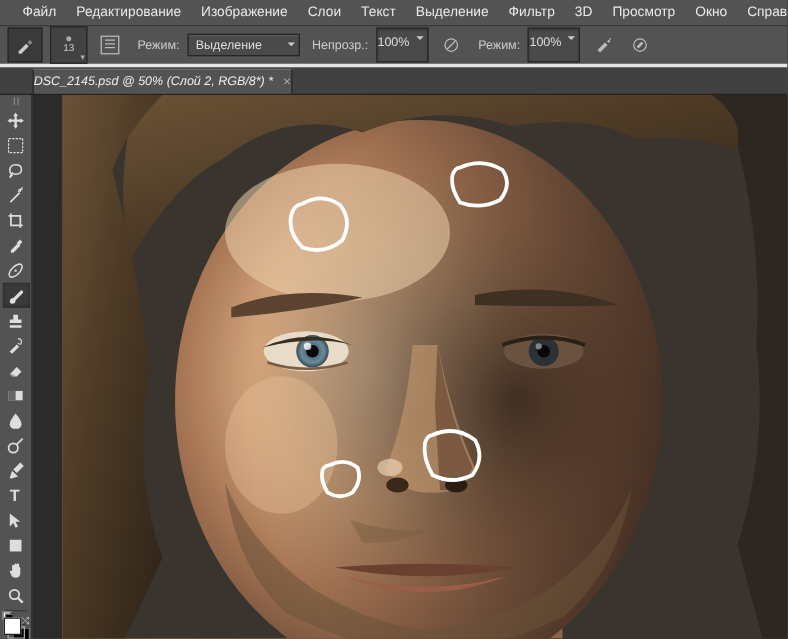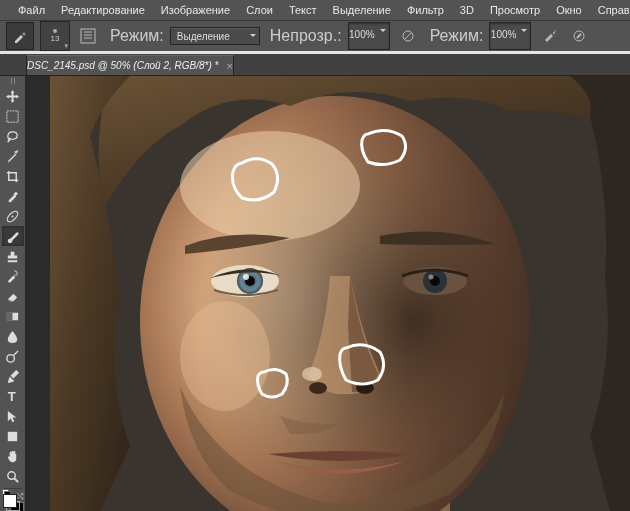--- a/index.html
+++ b/index.html
@@ -7,21 +7,21 @@
 .menubar{height:20px;background:#535353;display:flex;align-items:center;padding:0 4px;gap:0}
 .menubar .logo{width:16px;height:16px;margin-right:6px;display:flex;align-items:center;justify-content:center}
 .menubar .item{padding:2px 8px;cursor:default;font-size:11px;color:#e8e8e8}
 .optbar{height:34px;background:#535353;border-top:1px solid #383838;border-bottom:3px solid #e5e5e5;display:flex;align-items:center;padding:0 6px;gap:6px}
 .tool-preset{width:28px;height:28px;background:#3a3a3a;border:1px solid #252525;display:flex;align-items:center;justify-content:center;position:relative}
 .brush-prev{width:30px;height:30px;display:flex;flex-direction:column;align-items:center;justify-content:center;position:relative;border:1px solid #252525;background:#424242}
 .brush-prev .dot{width:4px;height:4px;border-radius:50%;background:#aaa;margin-bottom:1px}
 .brush-prev .sz{font-size:8px;color:#ccc}
 .brush-prev .chev{position:absolute;right:1px;bottom:0;font-size:7px;color:#aaa}
 .icon-btn{width:24px;height:24px;display:flex;align-items:center;justify-content:center;border:1px solid transparent}
-.opt-label{font-size:16px;color:#ccc;margin-left:4px}
+.opt-label{font-size:10px;color:#ccc;margin-left:4px}
 .dropdown{height:18px;background:#4a4a4a;border:1px solid #252525;display:flex;align-items:center;padding:0 14px 0 6px;font-size:10px;color:#ddd;position:relative;box-shadow:inset 0 1px 0 #5a5a5a}
 .dropdown::after{content:"";position:absolute;right:3px;top:6px;border:3px solid transparent;border-top-color:#ccc}
 .num-input{height:28px;width:42px;background:#4a4a4a;border:1px solid #252525;display:flex;align-items:center;justify-content:flex-end;padding:0 14px 4px 4px;font-size:10px;color:#ddd;position:relative;box-shadow:inset 0 1px 2px #333}
 .num-input::after{content:"";position:absolute;right:3px;top:6px;border:3px solid transparent;border-top-color:#ccc}
 .tabbar{height:22px;background:#414141;display:flex;align-items:flex-end;border-bottom:1px solid #222;padding-left:26px}
 .doc-tab{height:20px;background:#535353;padding:0 0;display:flex;align-items:center;gap:8px;font-size:10px;color:#eee;border-top:1px solid #666;border-left:1px solid #222;border-right:1px solid #222;font-style:italic}
 .doc-tab .x{font-style:normal;font-size:11px;color:#aaa;cursor:pointer}
 .workspace{position:absolute;top:76px;left:0;right:0;bottom:0;display:flex}
 .toolbar{width:26px;background:#535353;display:flex;flex-direction:column;align-items:center;padding-top:2px;gap:0;border-right:1px solid #2a2a2a}
 .tb-grip{width:22px;height:8px;display:flex;justify-content:center;gap:2px;margin-bottom:2px}

